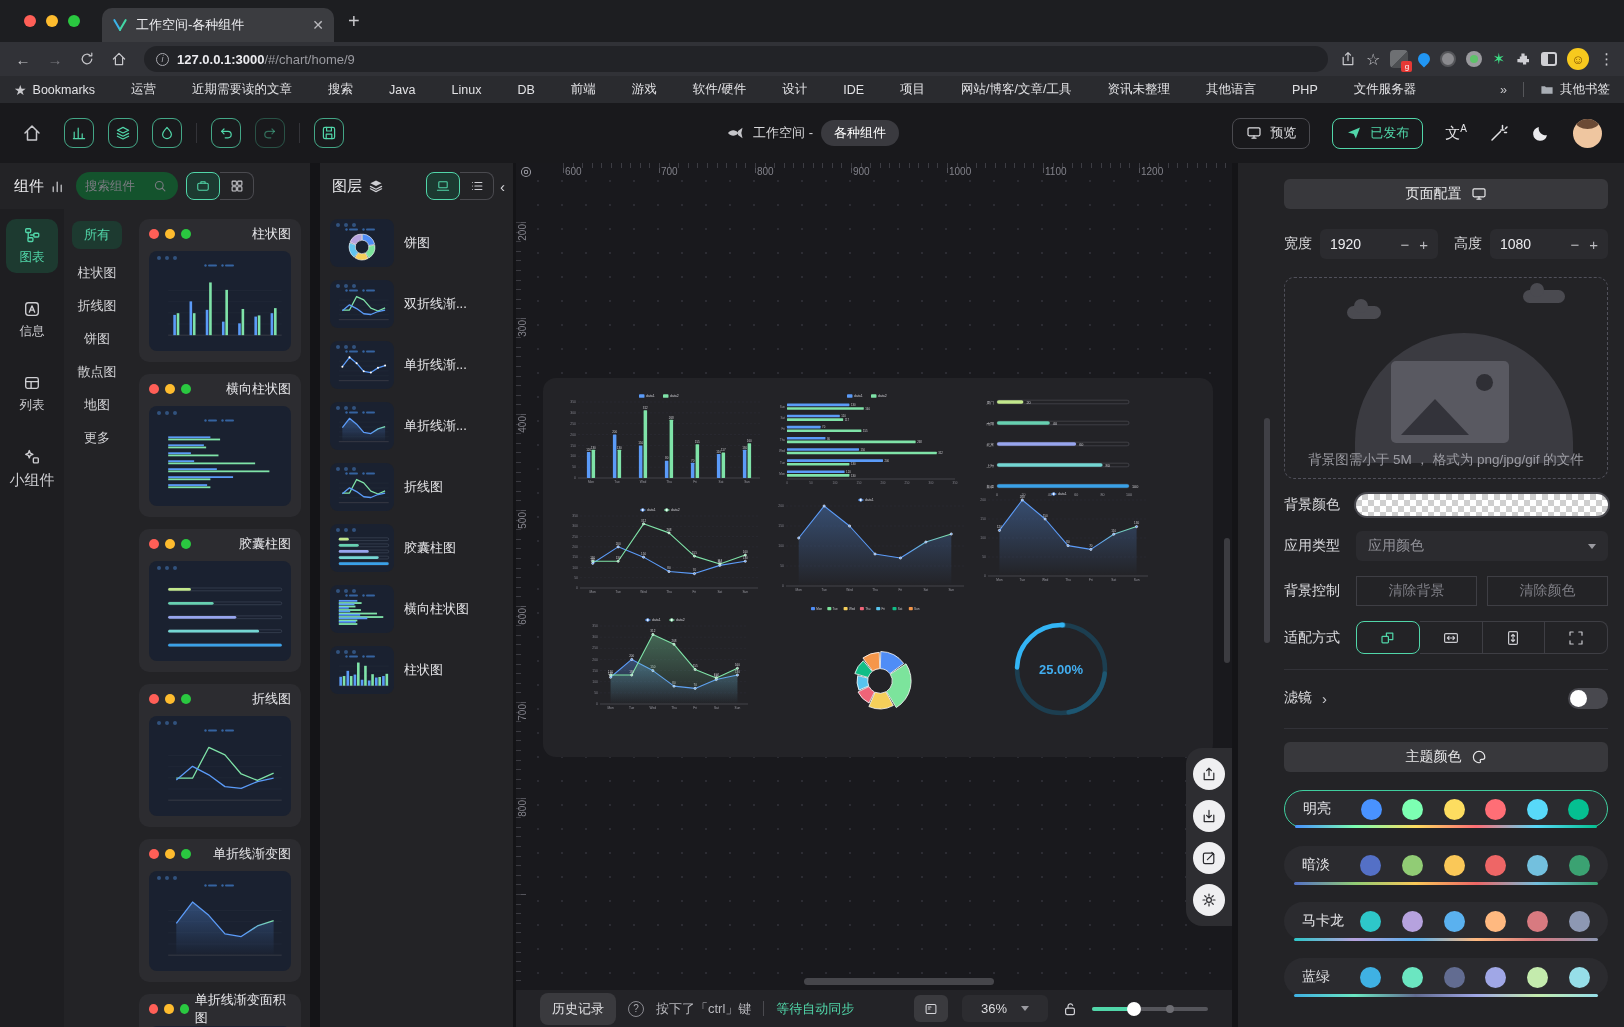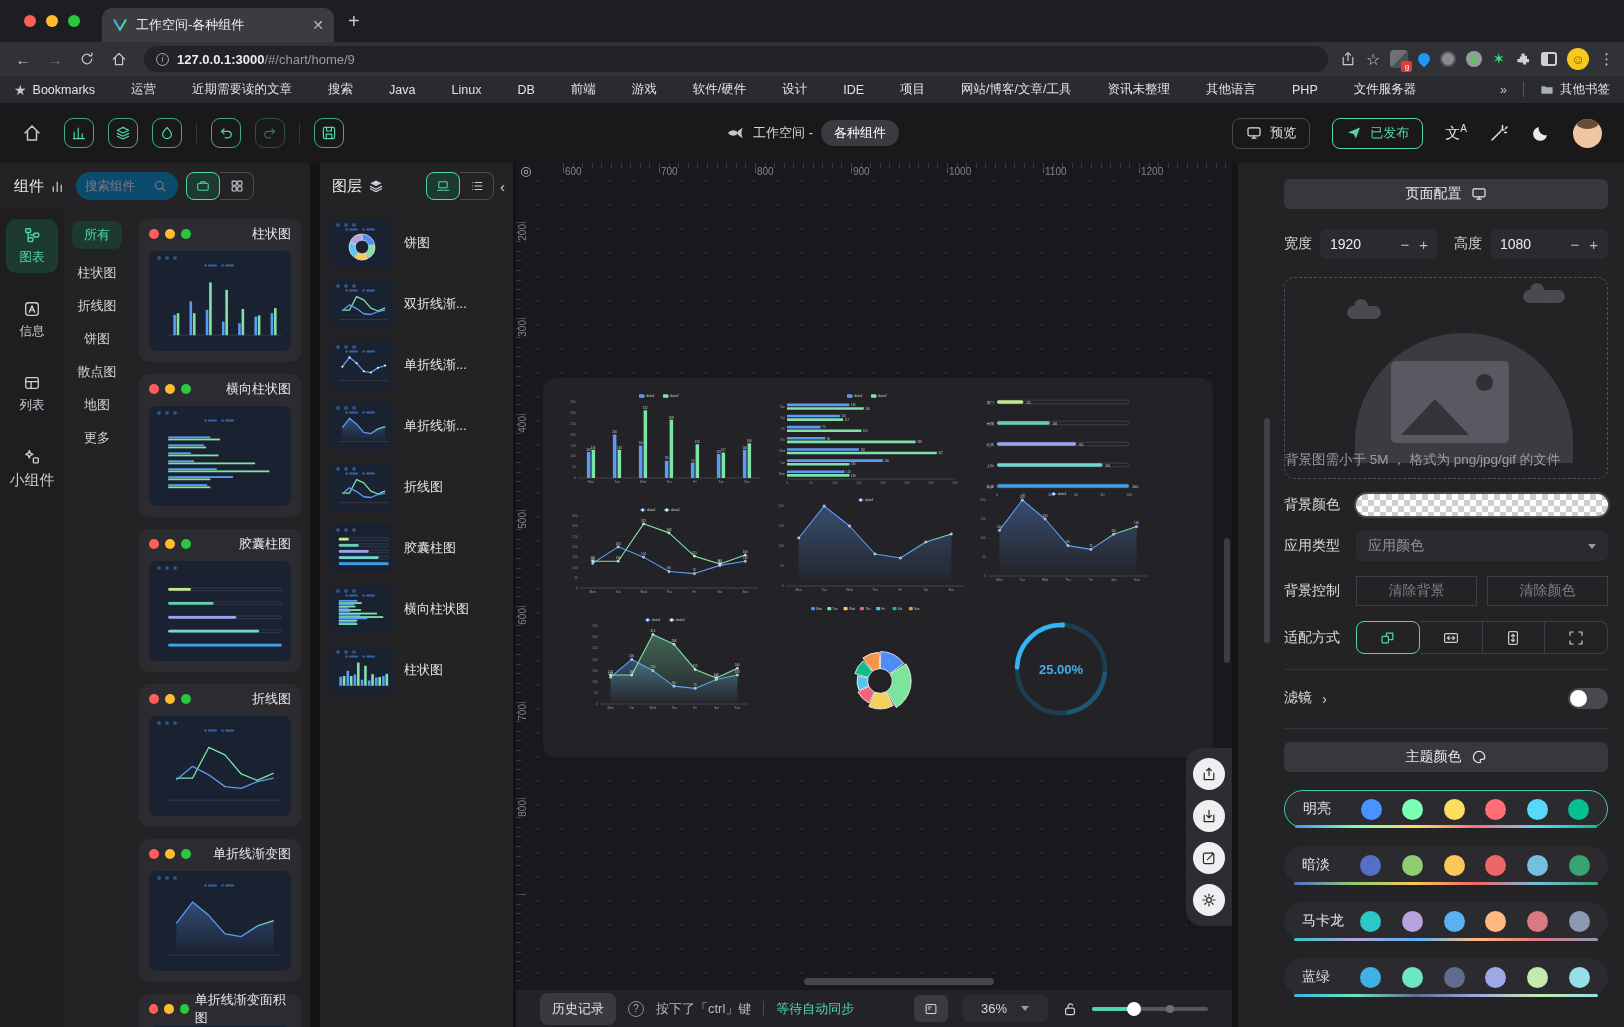--- a/index.html
+++ b/index.html
@@ -49,21 +49,21 @@
 .obtn{height:31px;border:1px solid #4a4a4f;border-radius:8px;display:flex;align-items:center;gap:8px;padding:0 13px;color:#dedee1}
 .obtn.pub{border-color:var(--accent);color:var(--accent)}
 .trans-ic{font-size:15px;color:#e3e3e6}.trans-ic small{font-size:10px;vertical-align:super}
 .avatar{width:29px;height:29px;border-radius:50%;background:#efc6a0;position:relative;overflow:hidden}
 .avatar::before{content:"";position:absolute;top:-3px;left:3px;right:3px;height:13px;background:#6b4a35;border-radius:50%}
 
 .main{display:flex;height:864px}
 .left-panel{width:310px;background:var(--panel);margin-right:10px;display:flex;flex-direction:column}
 .lp-header{height:46px;display:flex;align-items:center;padding:0 10px 0 14px;gap:0;flex:none}
 .lp-title{font-size:15px;color:#ececef;display:flex;gap:6px;align-items:center}
-.searchbox{width:102px;height:28px;background:#0c4a6e;border-radius:14px;display:flex;align-items:center;padding:0 9px;gap:4px;margin-left:10px}
+.searchbox{width:102px;height:28px;background:#14532d;border-radius:14px;display:flex;align-items:center;padding:0 9px;gap:4px;margin-left:10px}
 .searchbox input{background:none;border:none;outline:none;width:64px;color:#ddd;font-size:12.5px;font-family:inherit}
 .searchbox input::placeholder{color:#7c7c83}
 .segg{display:flex;margin-left:8px}
 .segbtn{width:34px;height:28px;border:1px solid #4a4a4f;display:grid;place-items:center;color:#cfcfd4}
 .segbtn:first-child{border-radius:8px 0 0 8px}
 .segbtn:last-child{border-radius:0 8px 8px 0;border-left-width:0}
 .segbtn.on{border:1px solid var(--accent);background:#1c3a31;color:var(--accent);border-radius:8px}
 .lp-body{flex:1;display:flex;min-height:0}
 .tab-rail{width:64px;background:#1e1e21;padding-top:10px;display:flex;flex-direction:column;align-items:center;gap:20px}
 .rail-item{display:flex;flex-direction:column;align-items:center;gap:5px;color:#cfcfd3;width:52px;padding:7px 0;border-radius:10px}
@@ -126,21 +126,21 @@
 .dim-row{display:flex;align-items:center;gap:8px;margin-top:20px;font-size:14px}
 .num-box{flex:1;height:30px;background:#2b2b2f;border-radius:6px;display:flex;align-items:center;padding:0 10px;color:#ececef;font-size:14px}
 .num-box .ops{margin-left:auto;display:flex;gap:10px;color:#bdbdc2;font-size:15px}
 .dropzone{margin-top:18px;height:202px;border:1px dashed #50505a;border-radius:10px;position:relative;overflow:hidden}
 .dz-cloud{position:absolute;width:34px;height:13px;background:#4a4a50;border-radius:8px}
 .dz-cloud::before{content:"";position:absolute;left:7px;top:-7px;width:14px;height:14px;border-radius:50%;background:#4a4a50}
 .dz-mount{position:absolute;left:70px;top:55px;width:218px;height:130px;background:#3b3b41;border-radius:110px 110px 0 0}
 .dz-photo{position:absolute;left:106px;top:83px;width:118px;height:82px;background:#595961;border-radius:5px}
 .dz-photo::before{content:"";position:absolute;right:16px;top:13px;width:17px;height:17px;border-radius:50%;background:#2f2f35}
 .dz-photo::after{content:"";position:absolute;left:10px;bottom:8px;border-left:34px solid transparent;border-right:34px solid transparent;border-bottom:36px solid #33333a}
-.dz-hint{position:absolute;left:0;right:0;bottom:9px;text-align:left;color:#9c9ca3;font-size:13.5px}
+.dz-hint{position:absolute;left:0;right:0;bottom:9px;text-align:center;color:#9c9ca3;font-size:13.5px}
 .rp-row{display:flex;align-items:center;margin-top:15px}
 .rp-label{width:72px;font-size:14px;color:#dcdcdf;flex:none}
 .checker{flex:1;height:22px;border-radius:12px;box-shadow:0 0 0 2px #47474d;background-color:#fff;background-image:linear-gradient(45deg,#cfcfcf 25%,transparent 25%,transparent 75%,#cfcfcf 75%),linear-gradient(45deg,#cfcfcf 25%,transparent 25%,transparent 75%,#cfcfcf 75%);background-size:12px 12px;background-position:0 0,6px 6px}
 .select{flex:1;height:30px;background:#2b2b2f;border-radius:6px;display:flex;align-items:center;padding:0 12px;color:#94949b;font-size:14px}
 .select .chev-down{margin-left:auto}
 .ghost-btn{flex:1;height:30px;border:1px solid #3e3e44;border-radius:0;display:grid;place-items:center;color:#7e7e85;font-size:14px}
 .ghost-btn + .ghost-btn{margin-left:10px}
 .fit-group{display:flex;flex:1}
 .fit-btn{flex:1;height:33px;border:1px solid #3e3e44;border-left-width:0;display:grid;place-items:center;color:#c9c9ce}
 .fit-btn:first-child{border-left-width:1px;border-radius:8px 0 0 8px}

